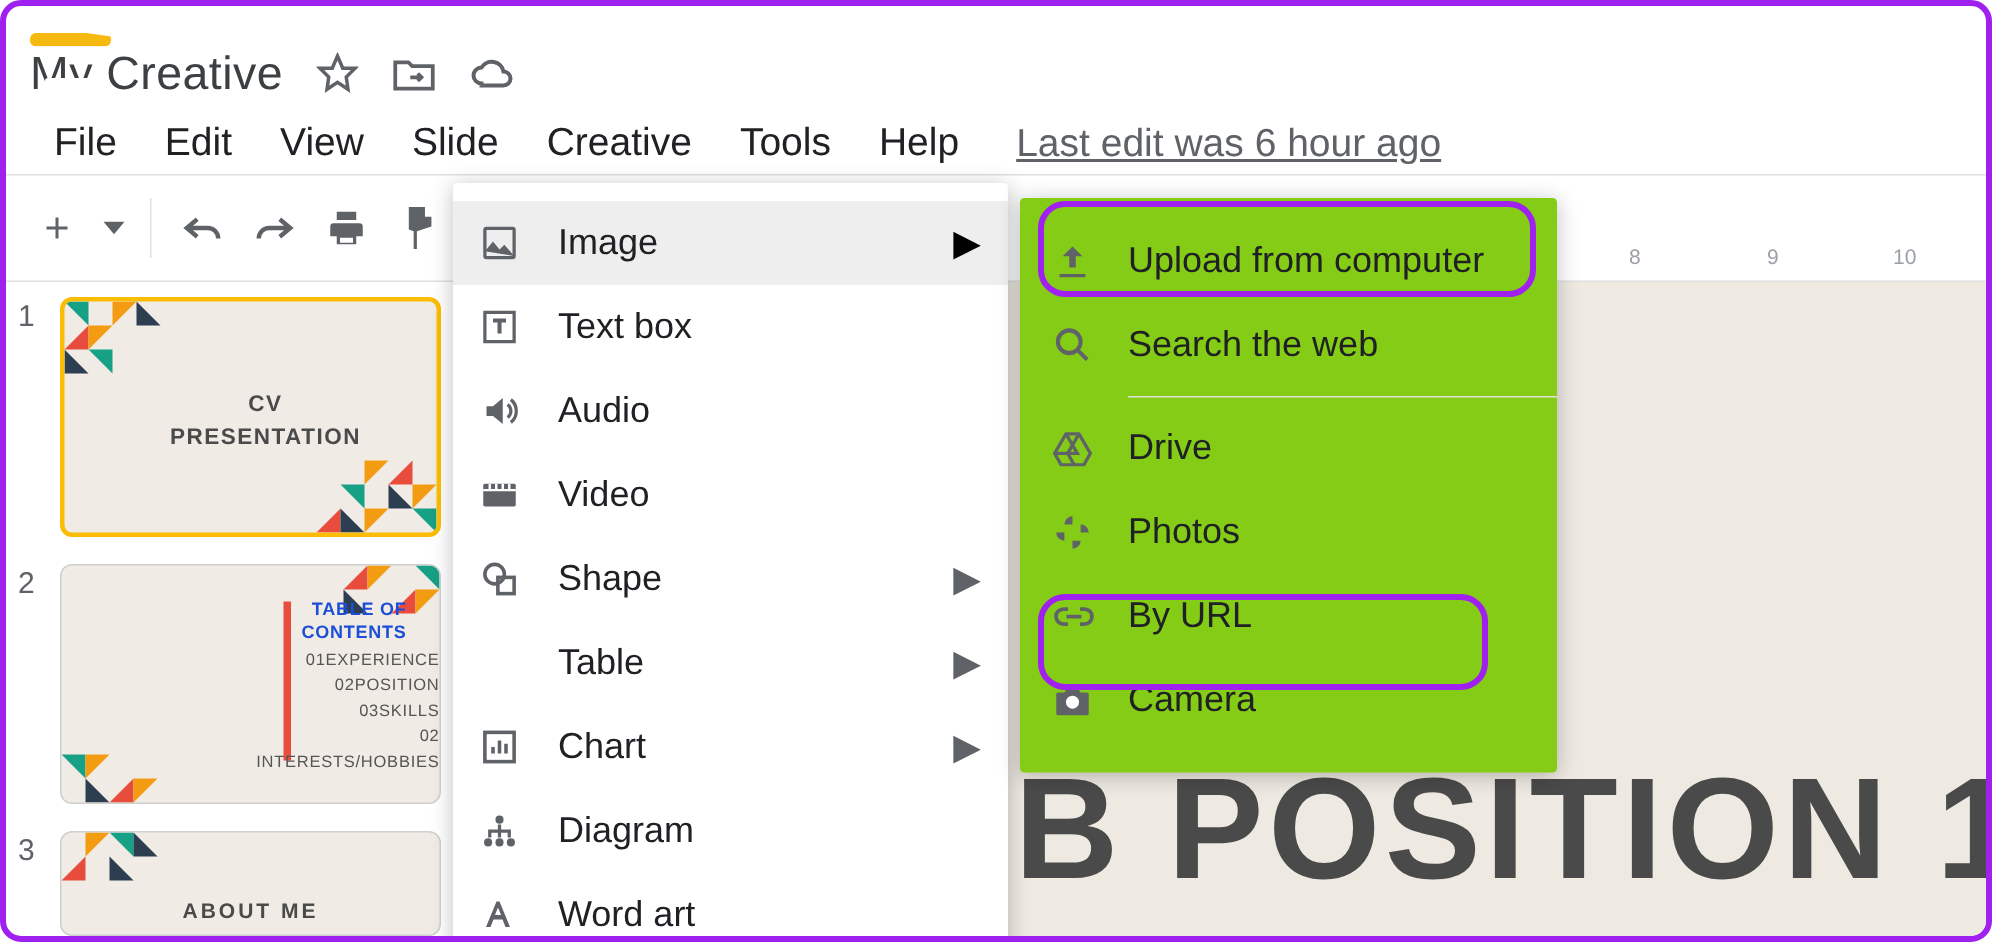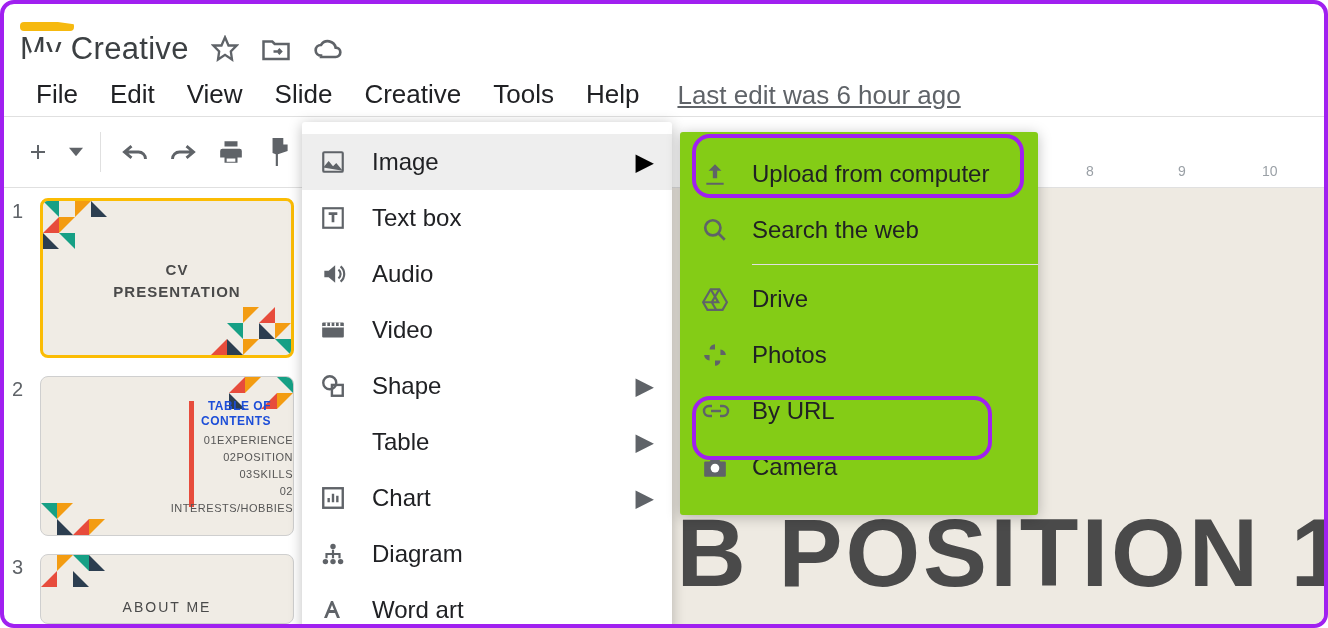--- a/index.html
+++ b/index.html
@@ -160,21 +160,21 @@
     position:absolute; left:160px; top:22px; font-size:12px; color:#1d4ed8;
     text-align:right; line-height:15px; letter-spacing:0.5px; font-weight:600;
   }
   .thumb2-list {
     position:absolute; left:125px; top:55px; text-align:right;
     font-size:11px; color:#555; line-height:17px; letter-spacing:0.5px;
   }
   .thumb2-list .n { display:inline-block; width:30px; }
   .thumb3-title {
     position:absolute; top:118px; left:0; right:0;
-    font-size:14px; color:#4a4a4a; letter-spacing:2px; font-weight:400;
+    font-size:14px; color:#4a4a4a; letter-spacing:2px; font-weight:700;
   }
   .canvas-area {
     flex: 1;
     background: #eeeae2;
     position: relative;
   }
   .ruler {
     position:absolute; top:-34px; left:0; right:0; height:34px;
     background:#fff; border-bottom:1px solid #e0e0e0;
     font-size:14px; color:#9aa0a6;

